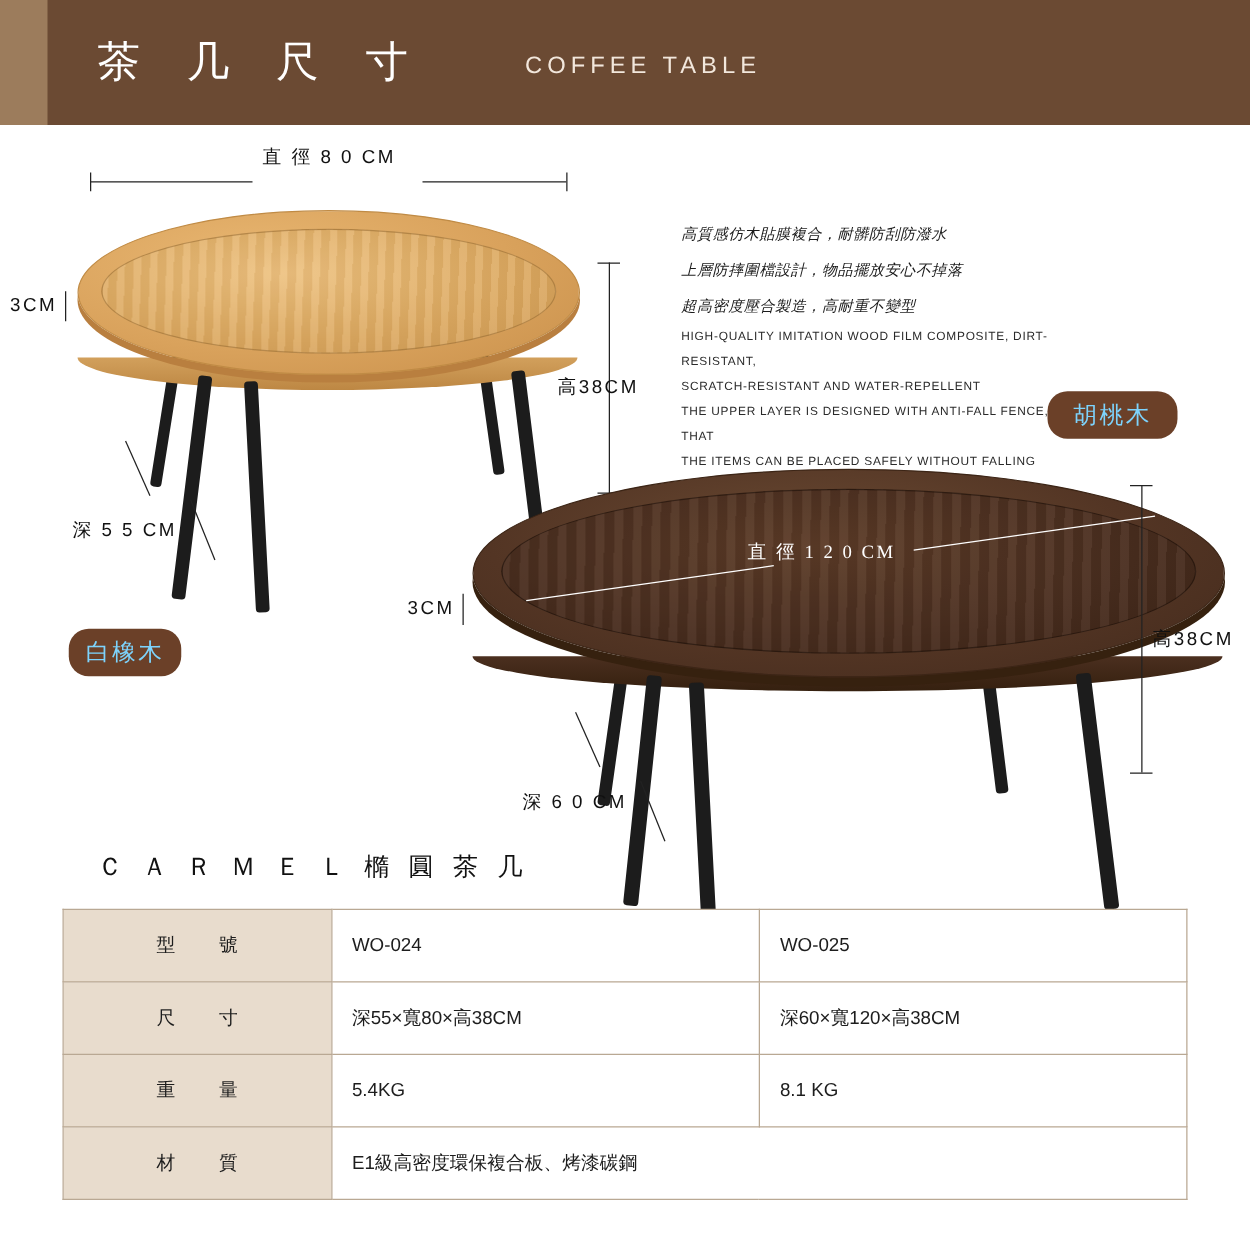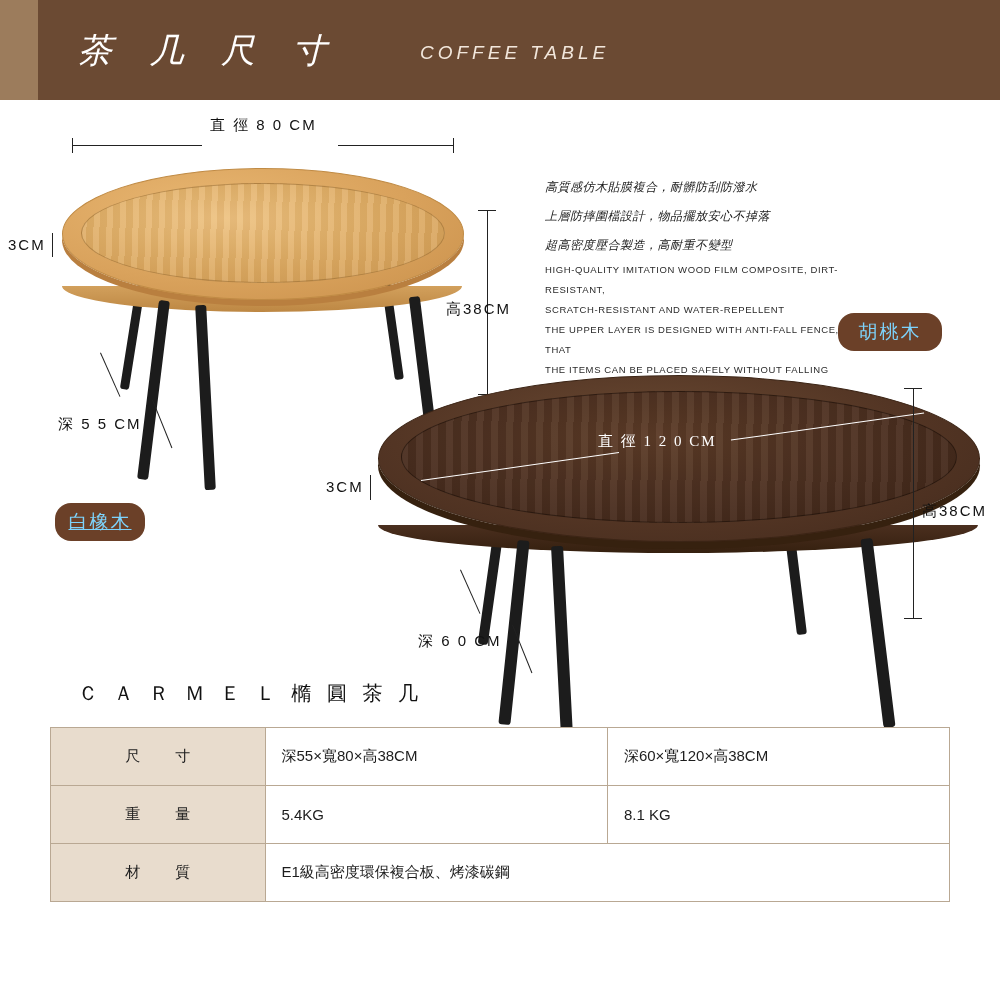--- a/index.html
+++ b/index.html
@@ -7,21 +7,21 @@
     width:1000px; height:1000px;
     background:#ffffff;
     font-family:"Liberation Sans", sans-serif;
     overflow:hidden;
     position:relative;
   }
   
   .header {
     position:absolute; left:0; top:0; width:1000px; height:100px;
     background:#6b4a33;
-    display:flex; align-items:center;font-style:italic;
+    display:flex; align-items:center;
   }
   .header-accent {
     position:absolute; left:0; top:0; width:38px; height:100px;
     background:#9c7c5c;
   }
   .header-title {
     position:absolute; left:78px; top:28px;
     color:#ffffff; font-size:34px; letter-spacing:14px;
     font-weight:normal; line-height:44px;
   }
@@ -102,21 +102,21 @@
     font-size:9.5px; color:#2a2a2a; line-height:20px; letter-spacing:.6px;
   }
 
   
   .tag {
     position:absolute; background:#6b4028; color:#7dd3fc;
     border-radius:16px; font-size:19px; letter-spacing:2px;
     display:flex; align-items:center; justify-content:center;
   }
   .tag-walnut { left:838px; top:213px; width:104px; height:38px; }
-  .tag-oak { left:55px; top:403px; width:90px; height:38px;text-decoration:underline; }
+  .tag-oak { left:55px; top:403px; width:90px; height:38px; }
 
   
   .series-title {
     position:absolute; left:78px; top:680px;
     font-size:20px; letter-spacing:5px; color:#111;
   }
   table.spec {
     position:absolute; left:50px; top:727px;
     width:900px; border-collapse:collapse;
     font-size:15px; color:#1d1d1d;
@@ -214,20 +214,25 @@
 
   <div class="tag tag-walnut">胡桃木</div>
   <div class="tag tag-oak">白橡木</div>
 </div>
 
 <div class="series-title">Ｃ Ａ Ｒ Ｍ Ｅ Ｌ 橢 圓 茶 几</div>
 
 <table class="spec">
   <tbody>
     <tr>
+      <td class="lbl">型　號</td>
+      <td class="val col-a">WO-024</td>
+      <td class="val col-b">WO-025</td>
+    </tr>
+    <tr>
       <td class="lbl">尺　寸</td>
       <td class="val col-a">深55×寬80×高38CM</td>
       <td class="val col-b">深60×寬120×高38CM</td>
     </tr>
     <tr>
       <td class="lbl">重　量</td>
       <td class="val col-a">5.4KG</td>
       <td class="val col-b">8.1 KG</td>
     </tr>
     <tr>

